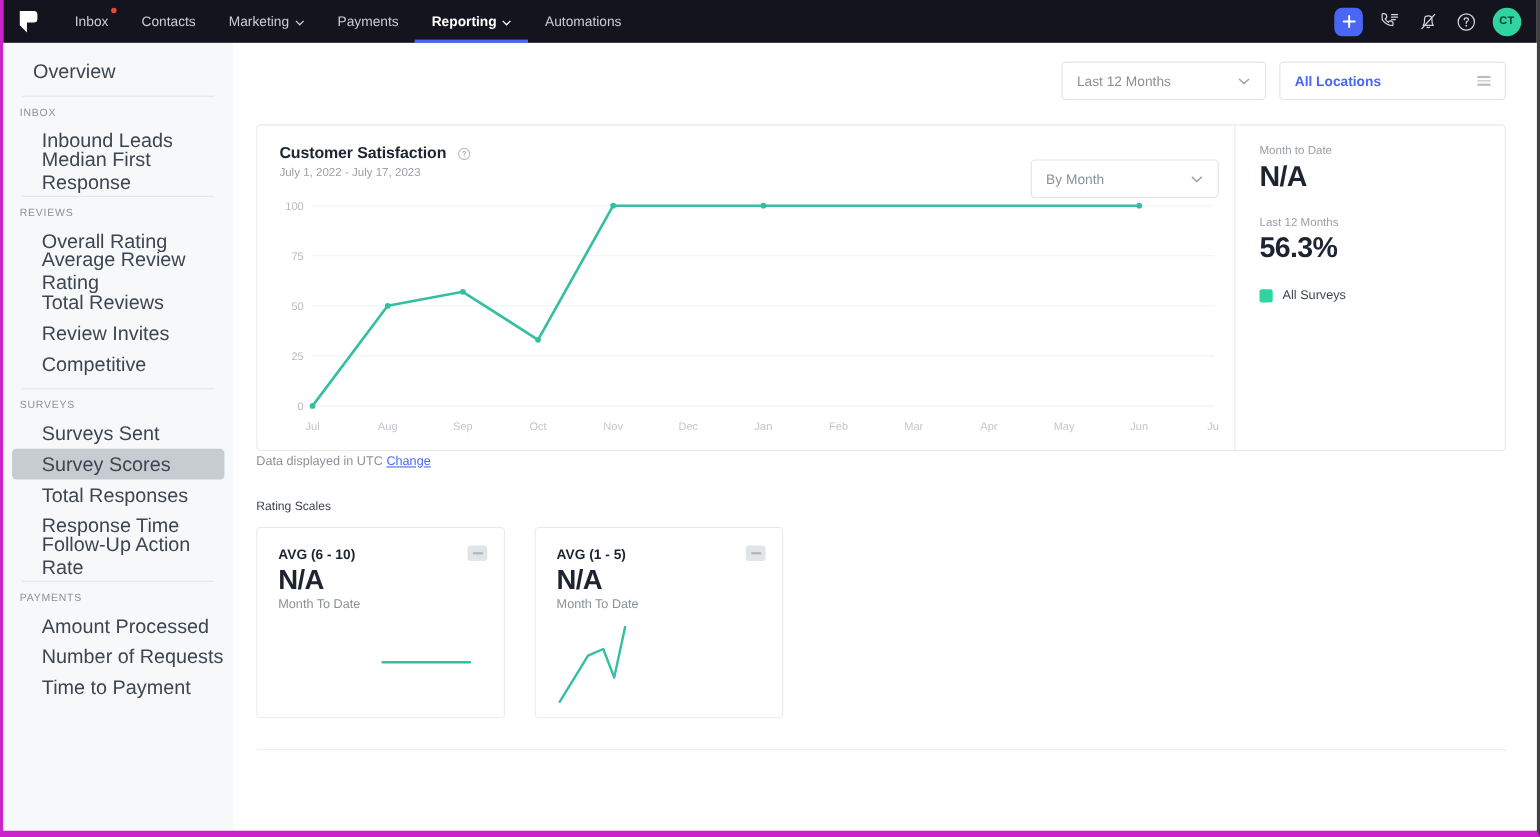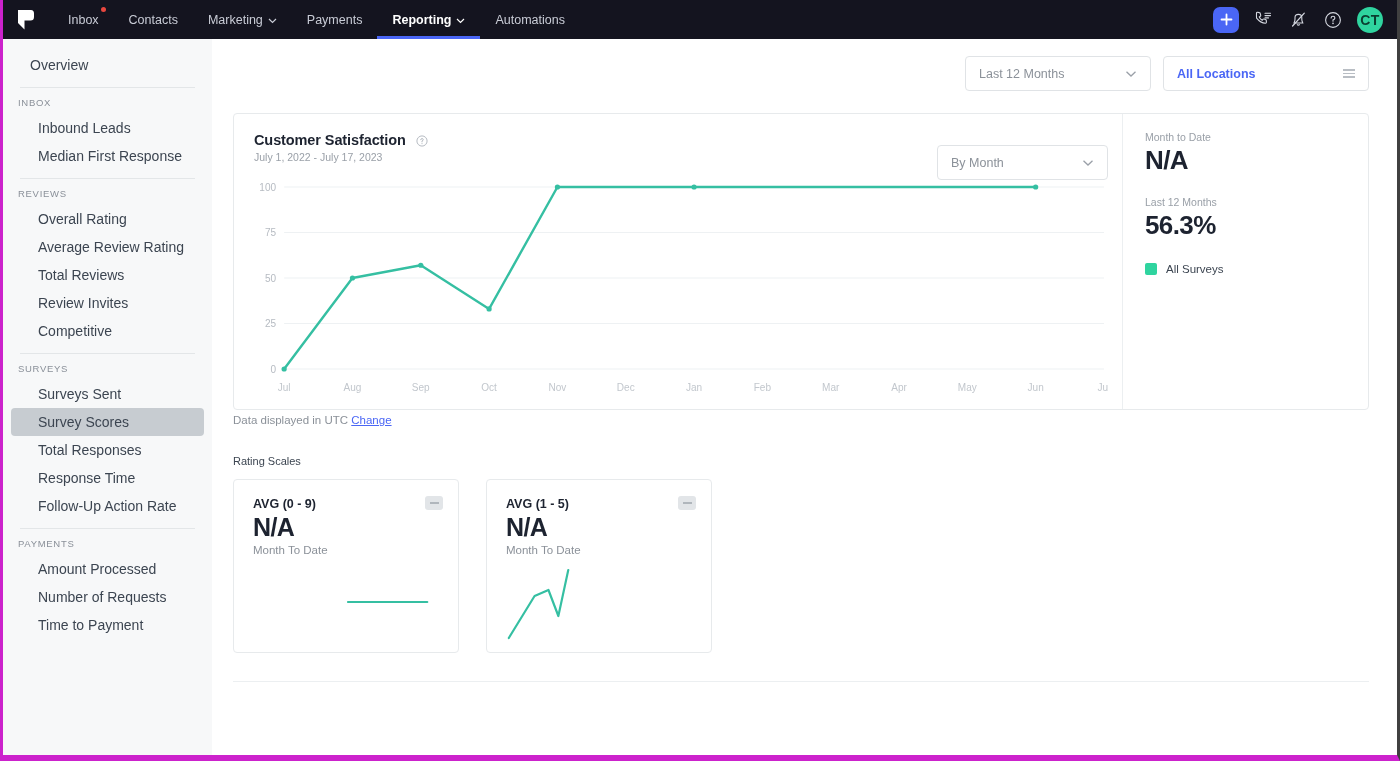--- a/index.html
+++ b/index.html
@@ -52,35 +52,35 @@
   .plus-btn {
     width: 26px; height: 26px; border-radius: 7px; background: #4a66f5;
     display: flex; align-items: center; justify-content: center;
   }
   .nav-icon {
     width: 22px; height: 22px; display: flex;
     align-items: center; justify-content: center; color: #d5d8e0;
   }
   .avatar {
     width: 26px; height: 26px; border-radius: 50%; background: #2fd49f;
-    color: #0b3d30; font-size: 14px; font-weight: bold;
+    color: #0b3d30; font-size: 10px; font-weight: bold;
     display: flex; align-items: center; justify-content: center;
     letter-spacing: .3px;
   }
 
   
   .sidebar {
     position: absolute; top: 39px; left: 0; width: 209px; bottom: 0;
     background: #f7f8f9;
     padding-top: 12px; overflow: hidden;
   }
   .side-link {
     height: 28px; display: flex; align-items: center;
     margin: 0 8px; padding-left: 27px; border-radius: 4px;
-    font-size: 14px; color: #3c4551;
+    font-size: 18px; color: #3c4551;
   }
   .side-link.top { padding-left: 19px; margin-bottom: 6px; }
   .side-link.active { background: #c7ccd1; }
   .side-divider {
     height: 1px; background: #e3e6e8; margin: 8px 17px 8px 17px;
   }
   .side-head {
     font-size: 9.5px; letter-spacing: .7px; color: #8a9099;
     padding-left: 15px; margin: 9px 0 6px 0; font-weight: normal;
   }
@@ -427,21 +427,21 @@
 
     <div class="utc-row">
       <span>Data displayed in UTC</span>
       <a class="utc-link" href="#">Change</a>
     </div>
 
     <div class="section-title">Rating Scales</div>
 
     <div class="scale-cards">
       <div class="scale-card">
-        <div class="scale-title">AVG (0 - 9)</div>
+        <div class="scale-title">AVG (6 - 10)</div>
         <div class="scale-value">N/A</div>
         <div class="scale-sub">Month To Date</div>
         <div class="trend-badge">
             <i></i>
           </div>
         <div class="spark">
           <svg viewBox="0 0 226 86" preserveAspectRatio="none">
             <path d="M115 42 L195 42" fill="none" stroke="#35bfa2" stroke-width="2.2" stroke-linecap="round"></path>
           </svg>
         </div>

